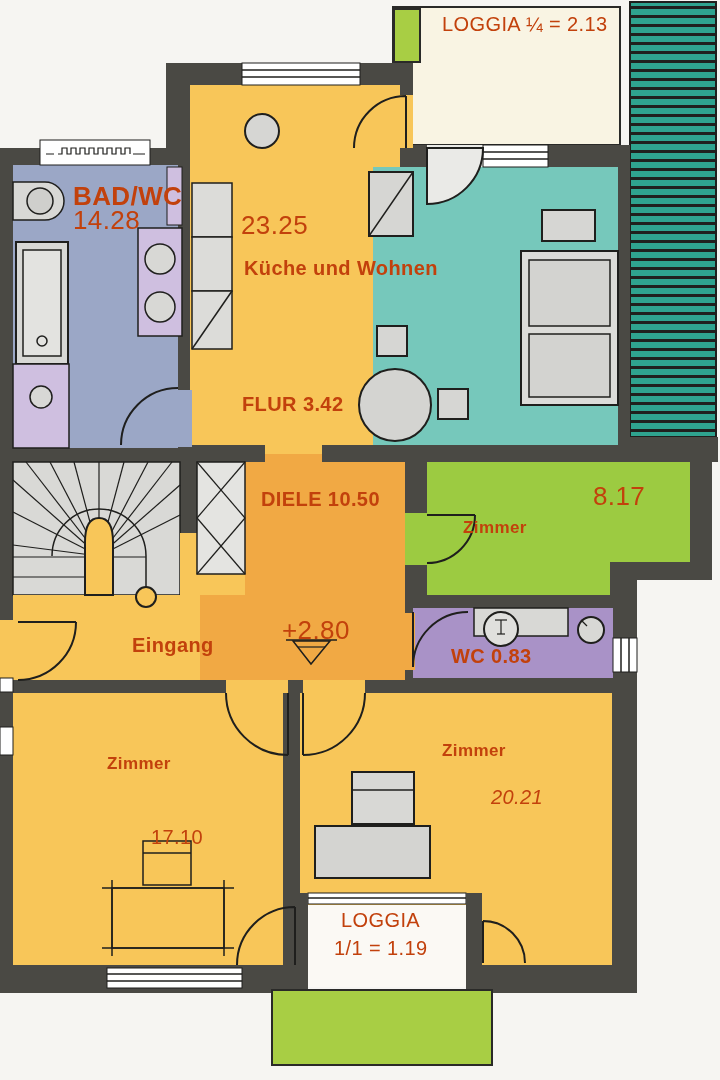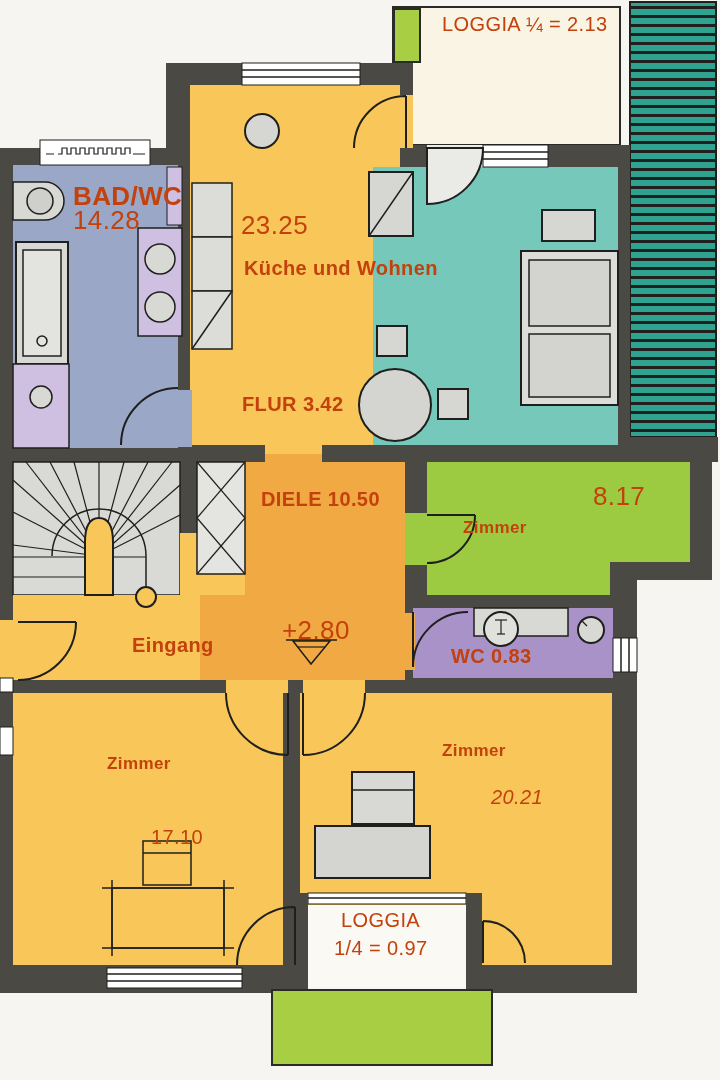--- a/index.html
+++ b/index.html
@@ -221,14 +221,14 @@
   <div class="lbl s19" style="left:593px;top:482px;">8.17</div>
   <div class="lbl b s21" style="left:463px;top:519px;">Zimmer</div>
   <div class="lbl b" style="left:132px;top:634px;">Eingang</div>
   <div class="lbl s19" style="left:282px;top:616px;">+2.80</div>
   <div class="lbl b" style="left:451px;top:645px;">WC 0.83</div>
   <div class="lbl b s21" style="left:107px;top:755px;">Zimmer</div>
   <div class="lbl" style="left:151px;top:790px;margin-top:36px;">17.10</div>
   <div class="lbl b s21" style="left:442px;top:742px;">Zimmer</div>
   <div class="lbl" style="left:491px;top:786px;font-style:italic;">20.21</div>
   <div class="lbl" style="left:341px;top:909px;">LOGGIA</div>
-  <div class="lbl" style="left:334px;top:937px;">1/4 = 0.97</div>
+  <div class="lbl" style="left:334px;top:937px;">1/1 = 1.19</div>
 </div>
 
 </body></html>

